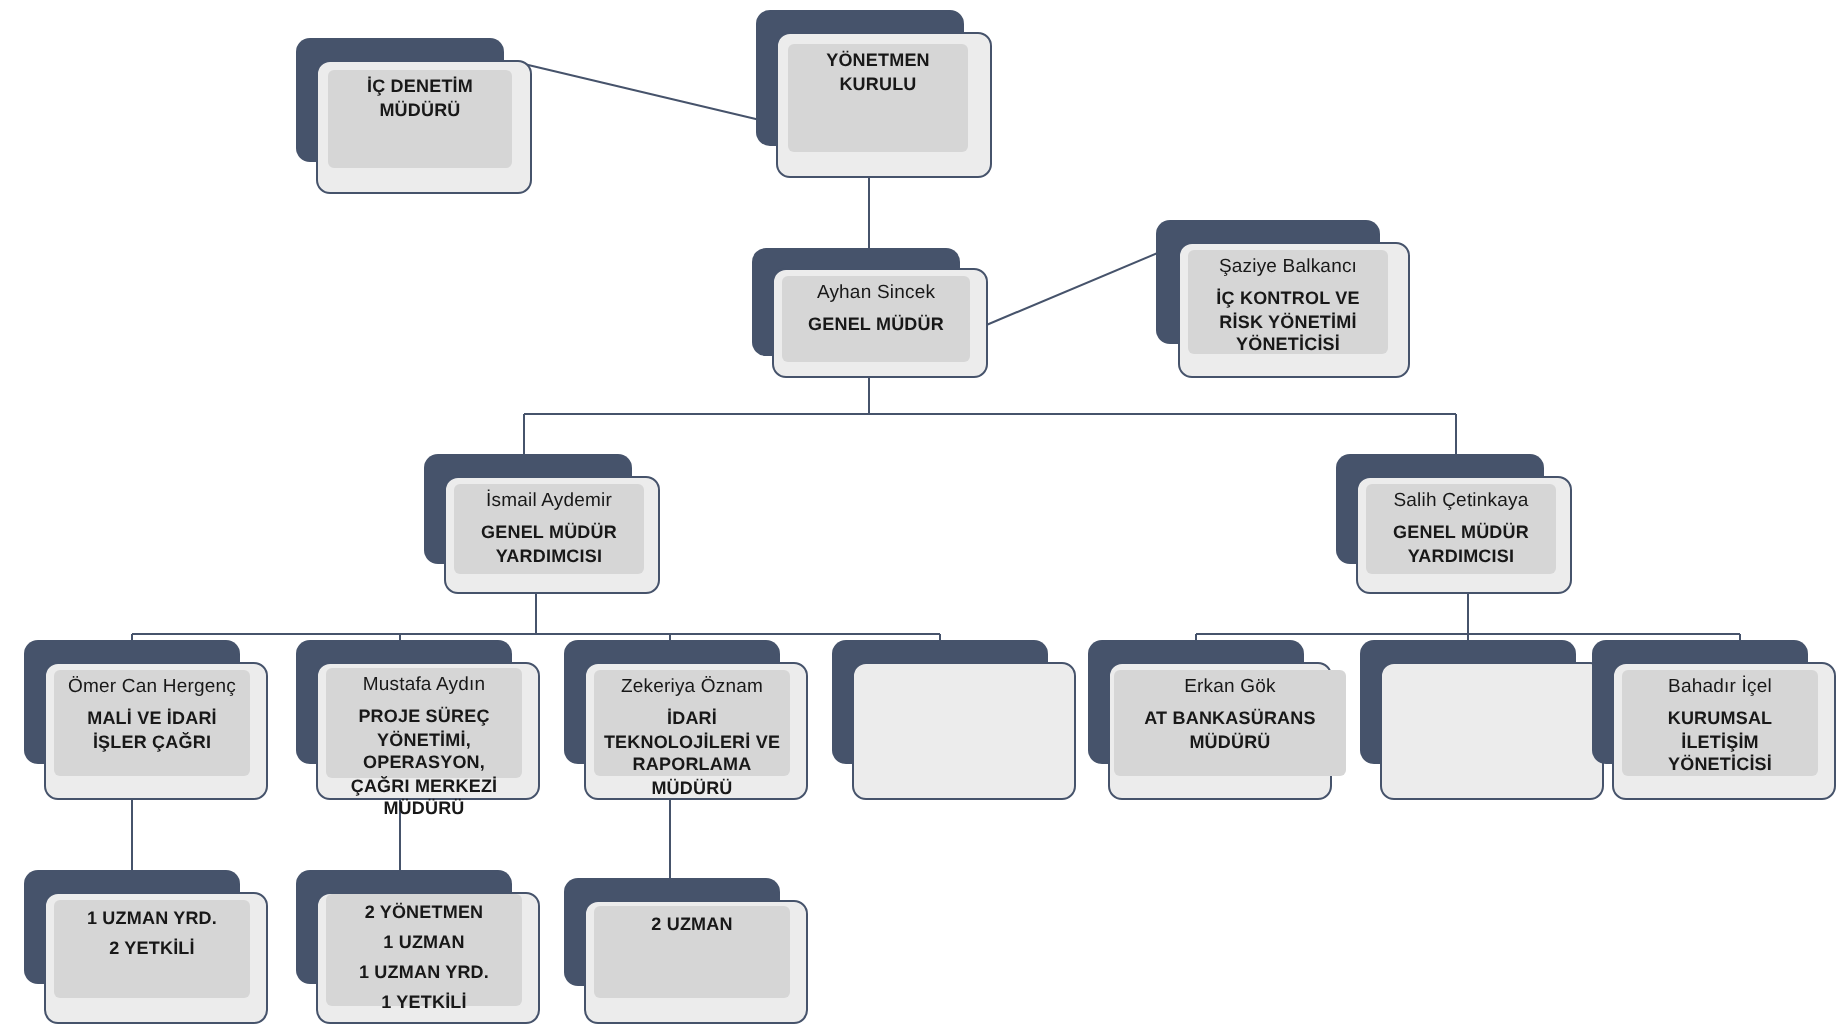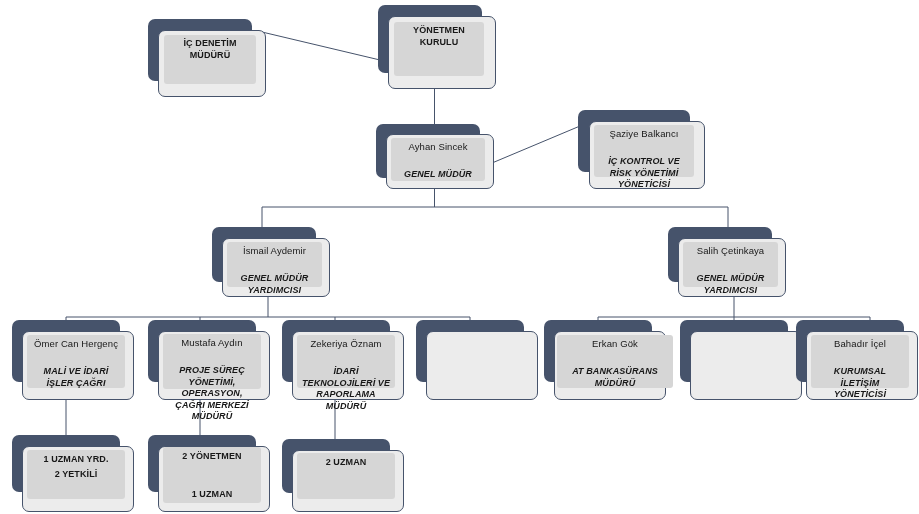--- a/index.html
+++ b/index.html
@@ -65,22 +65,21 @@
     letter-spacing: 0.1px;
     white-space: nowrap;
   }
   .line2 {
     color: #181818;
     font-size: 9px;
     font-weight: 700;
     line-height: 11.5px;
     text-align: center;
     letter-spacing: 0.1px;
-    margin-top: 16px;
-    font-style: italic;
+    margin-top: 4px;
   }
   .single {
     color: #181818;
     font-size: 9px;
     font-weight: 700;
     line-height: 12px;
     text-align: center;
     letter-spacing: 0.1px;
   }
   .stack {
@@ -242,21 +241,21 @@
     <div class="card" style="left:10px; top:11px; width:112px; height:66px;"></div>
     <div class="inner" style="left:15px; top:15px; width:98px; height:49px;">
       <div class="stack">1 UZMAN YRD.</div>
       <div class="stack">2 YETKİLİ</div>
     </div>
   </div>
 
   <div class="node" style="left:148px; top:435px; width:122px; height:78px;">
     <div class="plate" style="width:108px; height:57px;"></div>
     <div class="card" style="left:10px; top:11px; width:112px; height:66px;"></div>
-    <div class="inner" style="left:15px; top:12px; width:98px; height:56px;gap:23px;">
+    <div class="inner" style="left:15px; top:12px; width:98px; height:56px;">
       <div class="stack">2 YÖNETMEN</div>
       <div class="stack">1 UZMAN</div>
       <div class="stack">1 UZMAN YRD.</div>
       <div class="stack">1 YETKİLİ</div>
     </div>
   </div>
 
   <div class="node" style="left:282px; top:439px; width:122px; height:74px;">
     <div class="plate" style="width:108px; height:54px;"></div>
     <div class="card" style="left:10px; top:11px; width:112px; height:62px;"></div>

